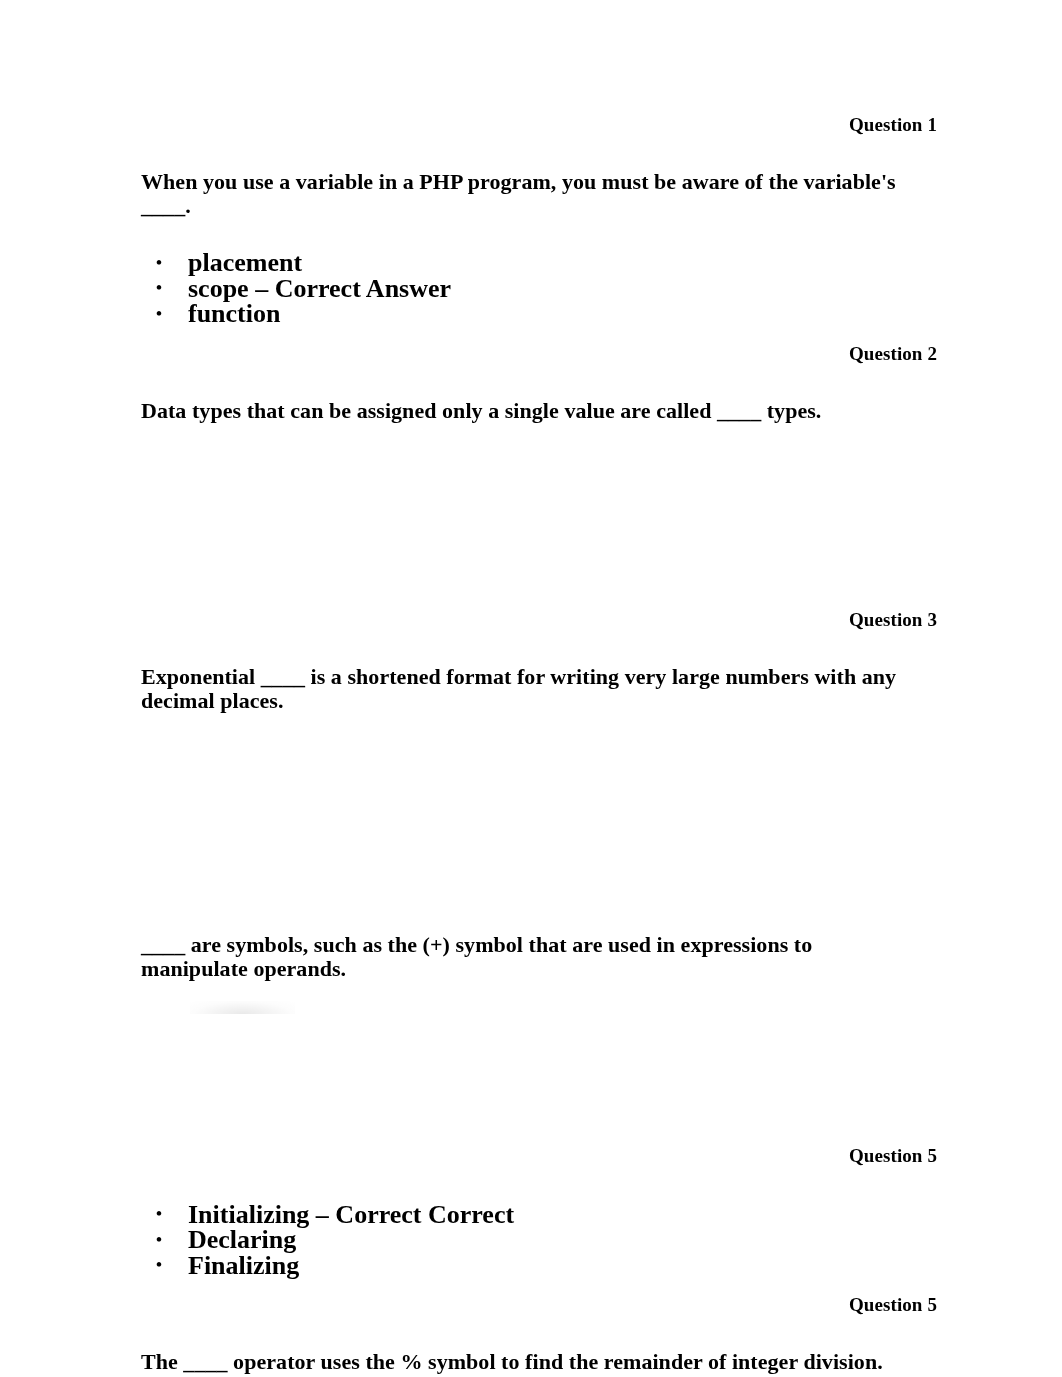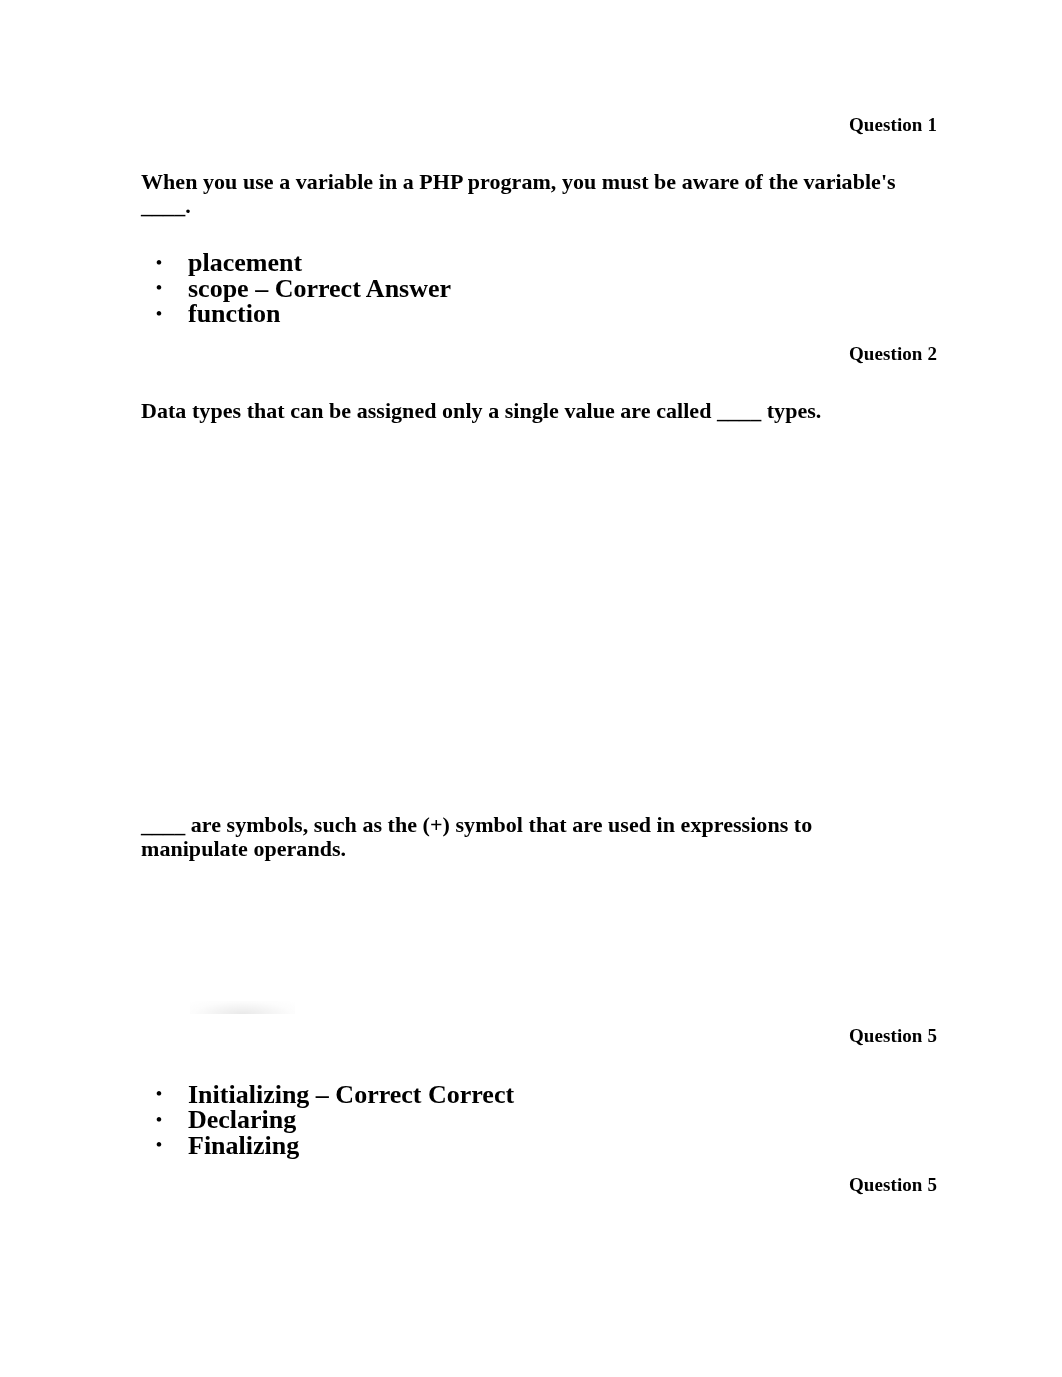--- a/index.html
+++ b/index.html
@@ -117,20 +117,25 @@
   <div class="spacer-before-q2"></div>
 
   <div class="q-block">
     <div class="q-heading">Question 2</div>
     <div class="gap-heading-body"></div>
     <div class="q-body">Data types that can be assigned only a single value are called ____ types.</div>
   </div>
 
   <div class="spacer-after-q2"></div>
 
+  <div class="q-block">
+    <div class="q-heading">Question 3</div>
+    <div class="gap-heading-body"></div>
+    <div class="q-body">Exponential ____ is a shortened format for writing very large numbers with any decimal places.</div>
+  </div>
 
   <div class="spacer-after-q3"></div>
 
   <div class="q-block">
     <div class="gap-heading-body"></div>
     <div class="q-body">____ are symbols, such as the (+) symbol that are used in expressions to manipulate operands.</div>
   </div>
 
   <div class="spacer-after-q4"></div>
 
@@ -143,17 +148,18 @@
       <li>Declaring</li>
       <li>Finalizing</li>
     </ul>
   </div>
 
   <div class="spacer-before-q6"></div>
 
   <div class="q-block">
     <div class="q-heading">Question 5</div>
     <div class="gap-heading-body"></div>
+    <div class="q-body">The ____ operator uses the % symbol to find the remainder of integer division.</div>
   </div>
 
 </div>
 
 <div class="shadow-artifact"></div>
 
 </body></html>

